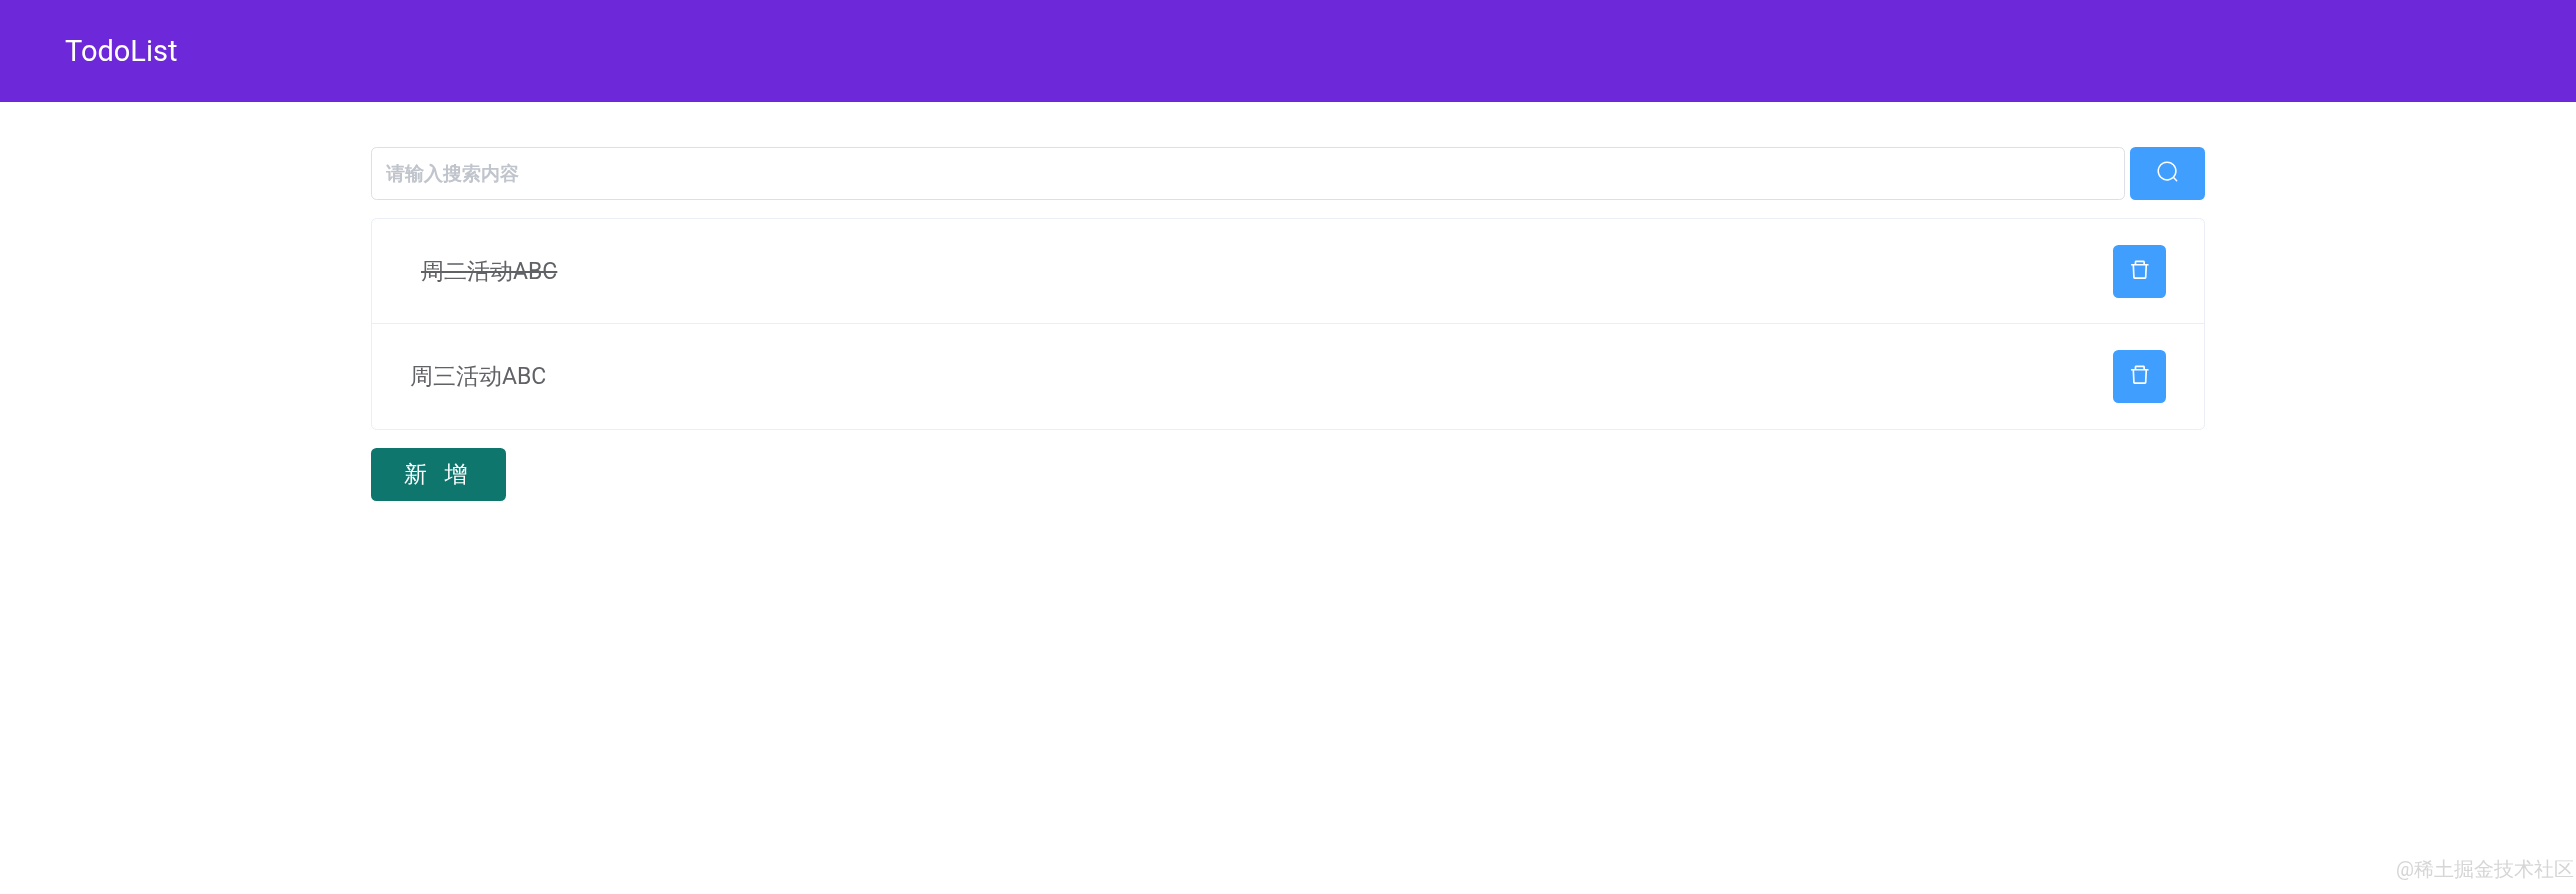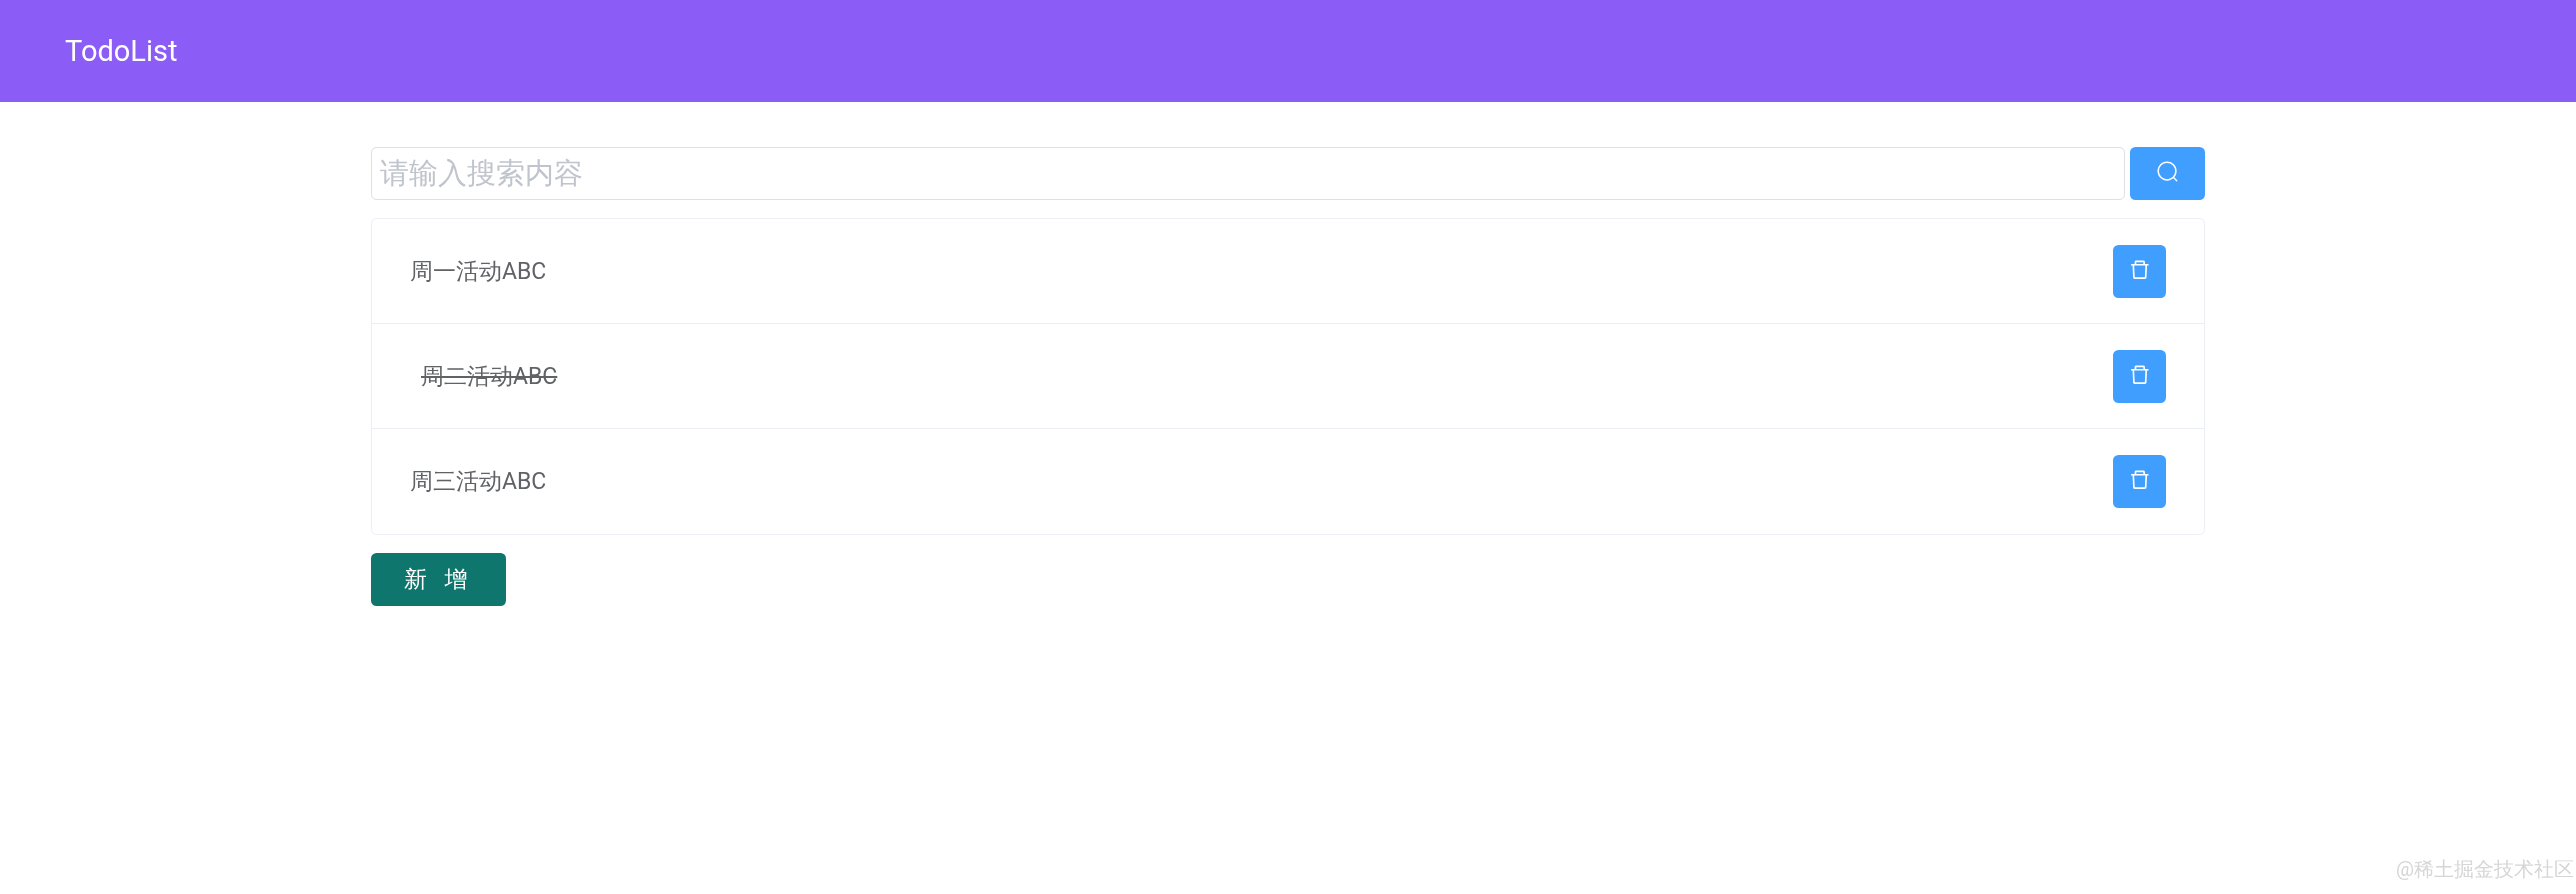--- a/index.html
+++ b/index.html
@@ -6,21 +6,21 @@
       margin: 0;
       padding: 0;
       box-sizing: border-box;
     }
     body {
       font-family: -apple-system, BlinkMacSystemFont, "Segoe UI", Roboto, "Helvetica Neue", Arial, sans-serif;
       background: #ffffff;
       color: #333;
     }
     .header {
-      background: #8b5cf6;
+      background: #6d28d9;
       height: 102px;
       display: flex;
       align-items: center;
       padding: 0 65px;
     }
     .header-title {
       color: #ffffff;
       font-size: 29px;
       font-weight: 400;
     }
@@ -32,24 +32,25 @@
     .search-row {
       display: flex;
       gap: 0;
       margin-bottom: 18px;
     }
     .search-input {
       flex: 1;
       height: 53px;
       border: 0.9px solid #dcdfe6;
       border-radius: 5.5px;
-      padding: 0 8px;
-      font-size: 29px;
+      padding: 0 14px;
+      font-size: 19px;
       color: #606266;
       outline: none;
+      font-weight: bold;
     }
     .search-input::placeholder {
       color: #c0c4cc;
     }
     .search-button {
       width: 75px;
       height: 53px;
       background: #409eff;
       border: none;
       border-radius: 5.5px;
@@ -134,30 +135,20 @@
       <span>
         <svg class="icon-svg" viewBox="0 0 1024 1024">
           <path d="M795.904 750.712l124.007 124.01a32 32 0 0 1-45.248 45.25L750.656 795.96a416 416 0 1 1 45.248-45.248zM480 832a352 352 0 1 0 0-704 352 352 0 0 0 0 704z"></path>
         </svg>
       </span>
     </button>
   </div>
 
   <div class="todo-list">
     <div class="todo-item">
-      <span class="todo-text">周一活动ABC</span>
-      <button class="delete-button">
-        <span>
-          <svg class="icon-svg" viewBox="0 0 1024 1024">
-            <path d="M360 184h-8c4.4 0 8-3.6 8-8v8h304v-8c0 4.4 3.6 8 8 8h-8v72h72v-80c0-35.3-28.7-64-64-64H352c-35.3 0-64 28.7-64 64v80h72v-72zM864 256H160c-17.7 0-32 14.3-32 32v32c0 4.4 3.6 8 8 8h60.4l24.7 523c1.6 34.1 29.8 61 63.9 61h454c34.2 0 62.3-26.8 63.9-61l24.7-523H888c4.4 0 8-3.6 8-8v-32c0-17.7-14.3-32-32-32zM731.3 840H292.7l-24.2-512h487l-24.2 512z"></path>
-          </svg>
-        </span>
-      </button>
-    </div>
-    <div class="todo-item">
       <span class="todo-text completed">周二活动ABC</span>
       <button class="delete-button">
         <span>
           <svg class="icon-svg" viewBox="0 0 1024 1024">
             <path d="M360 184h-8c4.4 0 8-3.6 8-8v8h304v-8c0 4.4 3.6 8 8 8h-8v72h72v-80c0-35.3-28.7-64-64-64H352c-35.3 0-64 28.7-64 64v80h72v-72zM864 256H160c-17.7 0-32 14.3-32 32v32c0 4.4 3.6 8 8 8h60.4l24.7 523c1.6 34.1 29.8 61 63.9 61h454c34.2 0 62.3-26.8 63.9-61l24.7-523H888c4.4 0 8-3.6 8-8v-32c0-17.7-14.3-32-32-32zM731.3 840H292.7l-24.2-512h487l-24.2 512z"></path>
           </svg>
         </span>
       </button>
     </div>
     <div class="todo-item">

